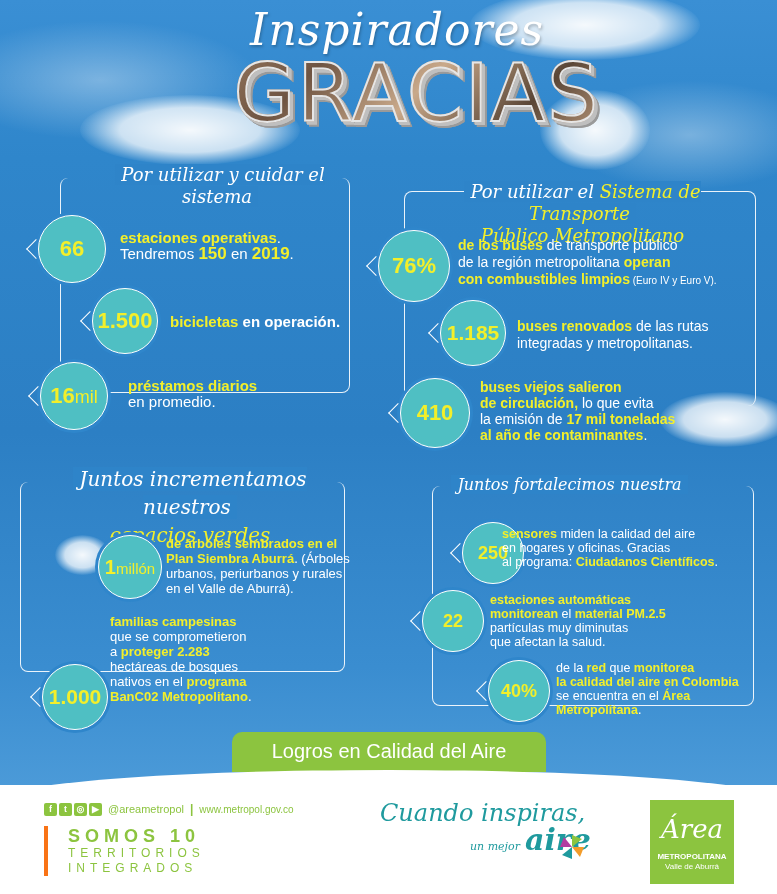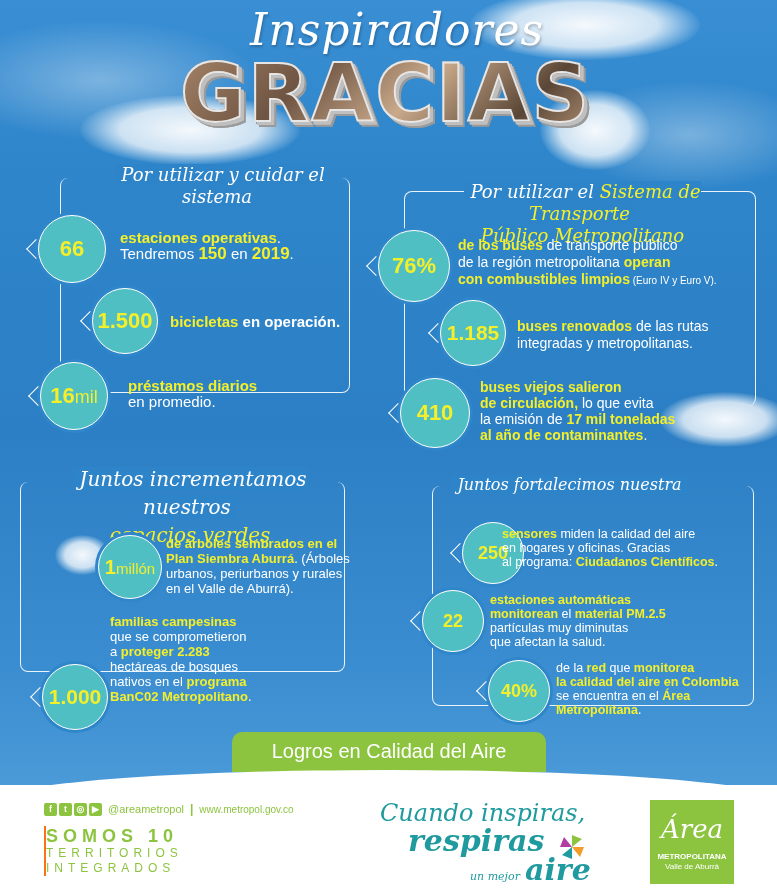--- a/index.html
+++ b/index.html
@@ -22,22 +22,22 @@
     position: absolute; background: radial-gradient(ellipse at center, rgba(255,255,255,0.35) 0%, rgba(255,255,255,0) 70%);
     border-radius: 50%;
   }
   .title-script {
     position: absolute; left: 250px; top: 4px; width: 280px; text-align: center;
     font-family: "DejaVu Serif", serif; font-style: italic;
     font-size: 44px; color: #ffffff; letter-spacing: 1px;
     text-shadow: 1px 2px 3px rgba(0,0,0,0.25);
   }
   .title-big {
-    position: absolute; left: 180px; top: 54px; width: 420px; text-align: left;
-    font-family: "DejaVu Sans", sans-serif; font-weight: bold;
+    position: absolute; left: 180px; top: 54px; width: 420px; text-align: right;
+    font-family: "DejaVu Sans", sans-serif; font-weight: normal;
     font-size: 80px; letter-spacing: 2px; line-height: 80px;
     color: #8a6a52;
     background: linear-gradient(135deg, #a58468 0%, #6e5442 30%, #c9a98a 55%, #5a4636 80%, #b8977a 100%);
     -webkit-background-clip: text; background-clip: text;
     -webkit-text-fill-color: transparent;
     -webkit-text-stroke: 2px #e6e6e6;
     filter: drop-shadow(3px 3px 0 #bfbfbf) drop-shadow(2px 2px 0 #9a9a9a);
   }
   .frame { position: absolute; border: 1.5px solid rgba(255,255,255,0.9); border-radius: 8px; }
   .heading {
@@ -75,21 +75,21 @@
   }
   .footer-wave {
     position: absolute; left: 0; top: 770px; width: 777px; height: 30px;
     background: #ffffff; border-radius: 50% 50% 0 0 / 100% 100% 0 0;
   }
   .social { position: absolute; left: 44px; top: 802px; display: flex; align-items: center; gap: 2px; }
   .soc-icon { width: 13px; height: 13px; background: #8cc43f; color: #fff; font-size: 9px; font-weight: bold; text-align: center; line-height: 13px; border-radius: 2px; }
   .handle { color: #8cc43f; font-size: 11px; margin-left: 4px; }
   .sep { color: #8cc43f; font-size: 12px; margin: 0 4px; font-weight: bold; }
   .web { color: #8cc43f; font-size: 10px; }
-  .somos { position: absolute; left: 44px; top: 826px; border-left: 2px solid #f97316; padding-left: 0; }
+  .somos { position: absolute; left: 44px; top: 826px; border-left: 4px solid #f97316; padding-left: 20px; }
   .somos .l1 { color: #8cc43f; font-size: 18px; font-weight: bold; letter-spacing: 5px; line-height: 20px; }
   .somos .l2, .somos .l3 { color: #8cc43f; font-size: 12px; letter-spacing: 5px; line-height: 15px; }
   .slogan { position: absolute; left: 380px; top: 800px; width: 250px; color: #1f9a9e; font-family: "DejaVu Serif", serif; font-style: italic; }
   .slogan .s1 { font-size: 24px; line-height: 26px; }
   .slogan .s2 { font-size: 30px; line-height: 30px; margin-left: 28px; font-weight: bold; }
   .slogan .s3 { font-size: 11px; margin-left: 90px; }
   .slogan .s4 { font-size: 30px; font-weight: bold; }
   .pinwheel { position: absolute; left: 560px; top: 835px; width: 24px; height: 24px; }
   .logo-box { position: absolute; left: 650px; top: 800px; width: 84px; height: 84px; background: #8cc43f; color: #fff; text-align: center; }
   .logo-box .area { font-family: "DejaVu Serif", serif; font-style: italic; font-size: 26px; line-height: 46px; margin-top: 6px; }
@@ -260,21 +260,20 @@
 </div>
 
 <div class="somos">
   <div class="l1">SOMOS 10</div>
   <div class="l2">TERRITORIOS</div>
   <div class="l3">INTEGRADOS</div>
 </div>
 
 <div class="slogan">
   <div class="s1">Cuando inspiras,</div>
-  <div><span class="s2">respiras</span></div>
   <div style="margin-top:-4px;"><span class="s3">un mejor</span> <span class="s4">aire</span></div>
 </div>
 <svg class="pinwheel" viewBox="0 0 24 24">
   <polygon points="12,12 12,0 22,4" fill="#8cc43f"></polygon>
   <polygon points="12,12 24,12 20,22" fill="#f39c2a"></polygon>
   <polygon points="12,12 12,24 2,20" fill="#1f9a9e"></polygon>
   <polygon points="12,12 0,12 4,2" fill="#b23ca0"></polygon>
 </svg>
 
 <div class="logo-box">

